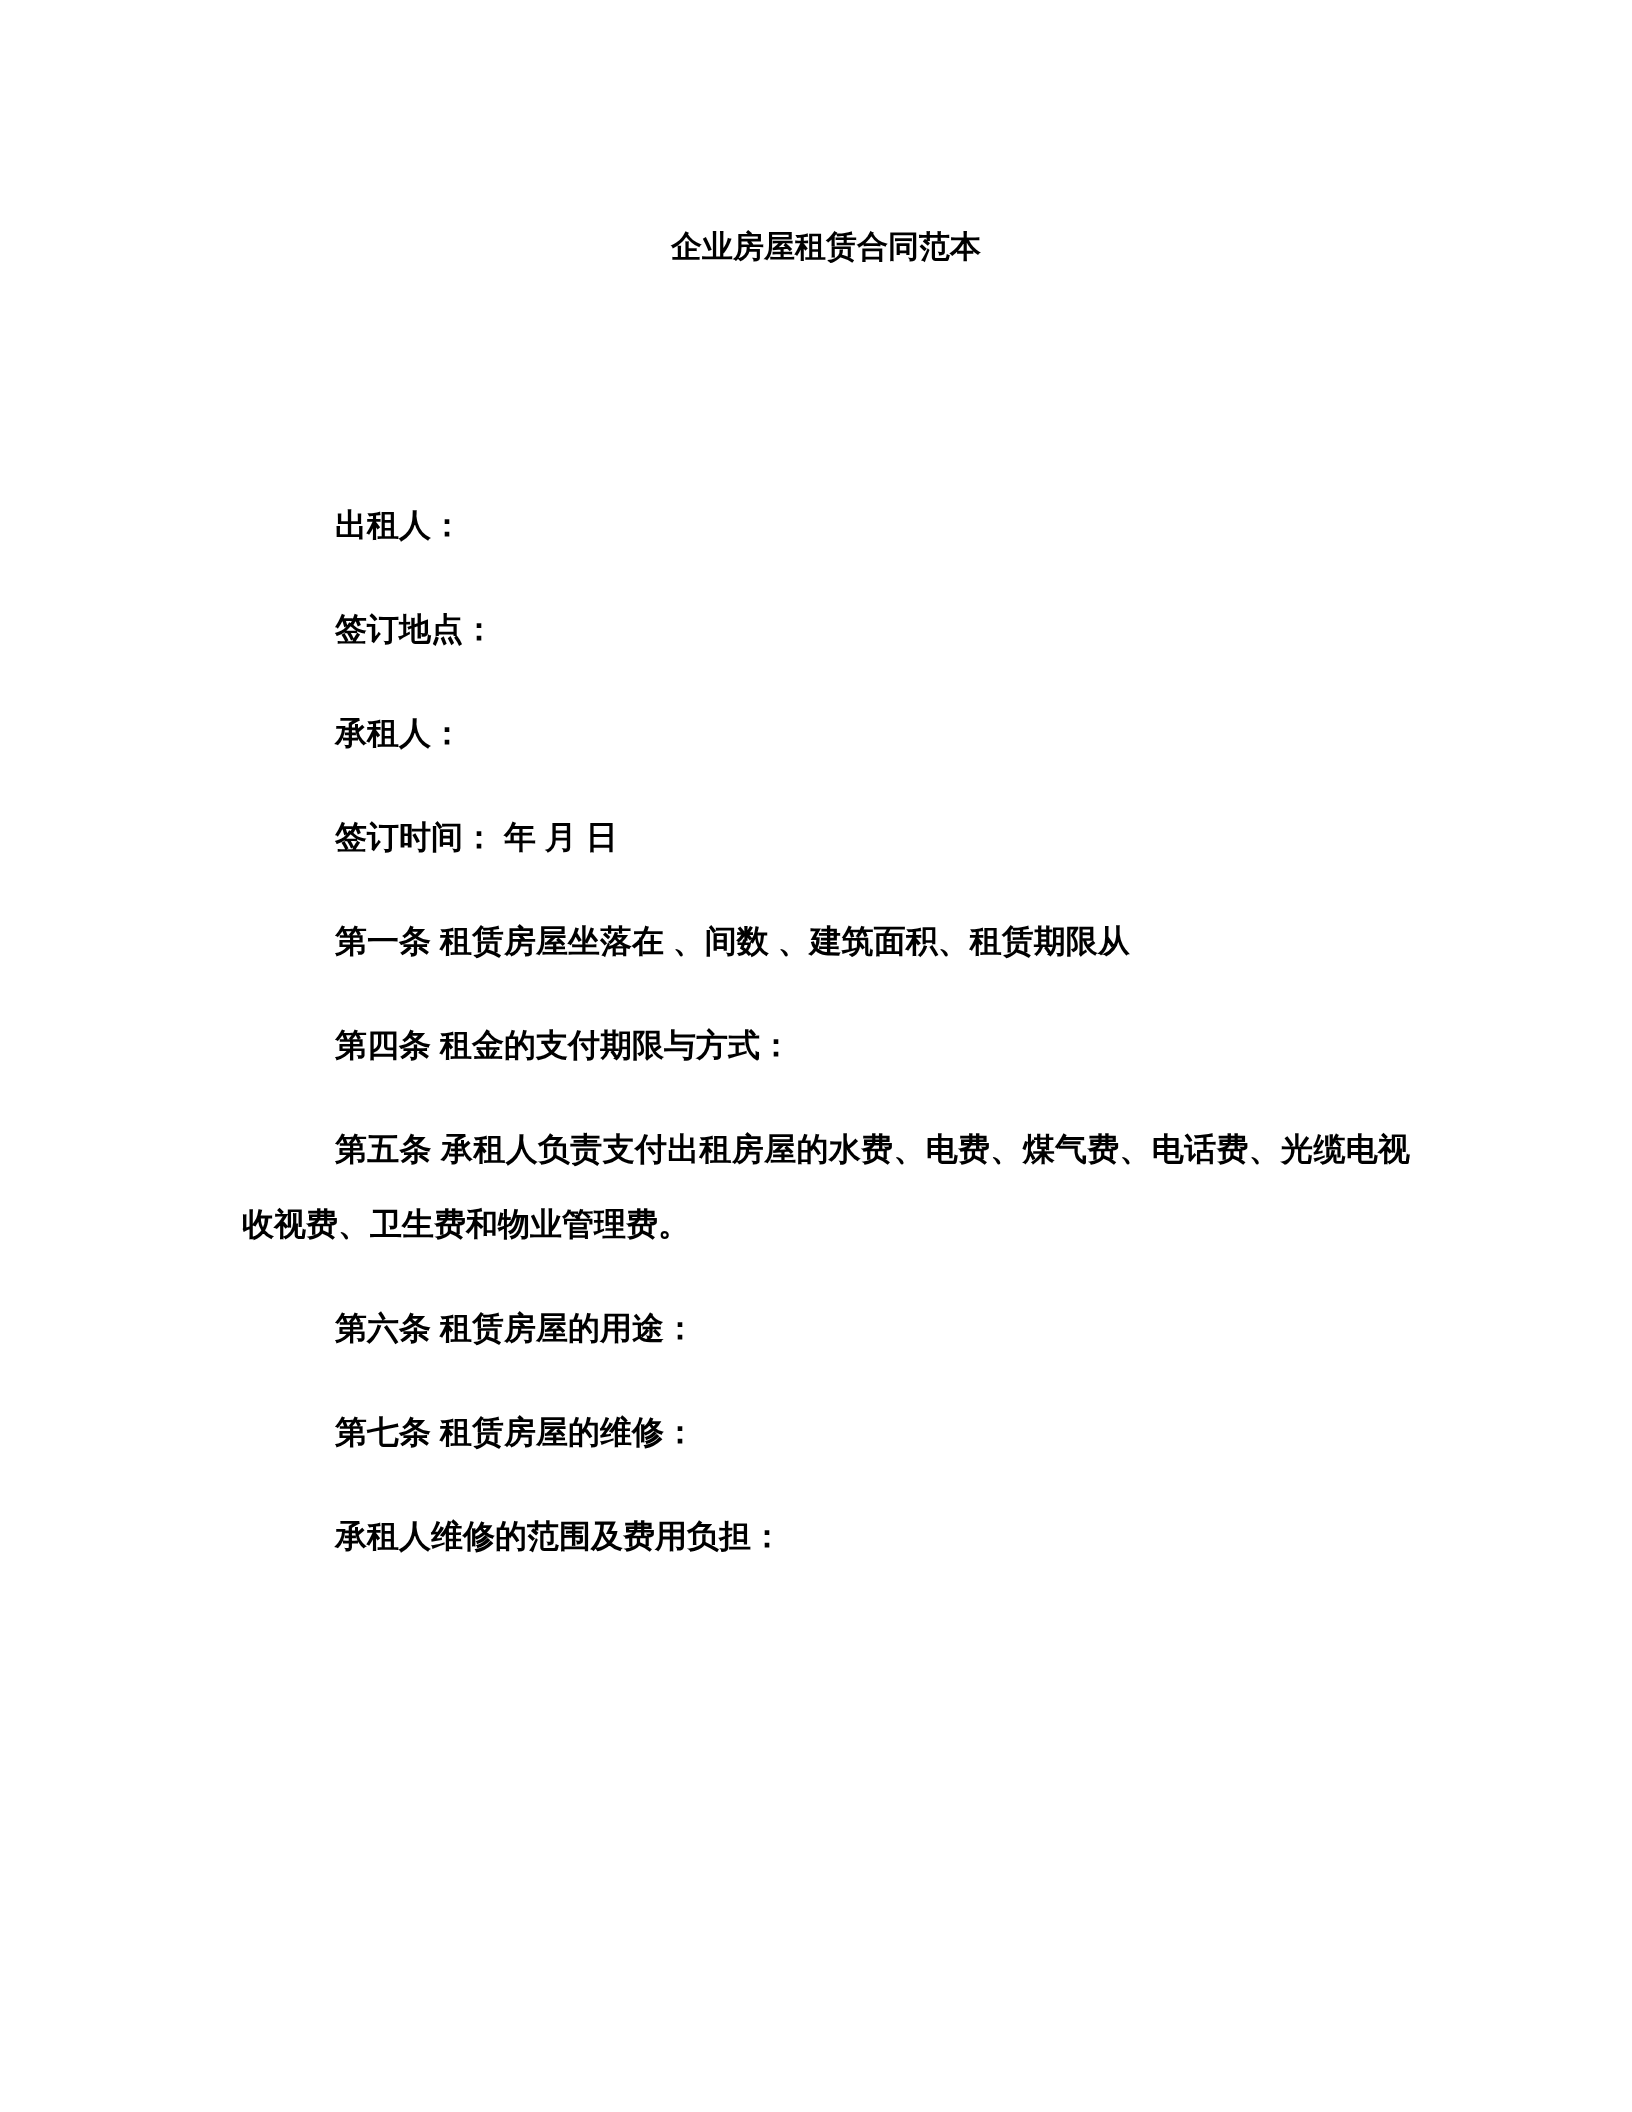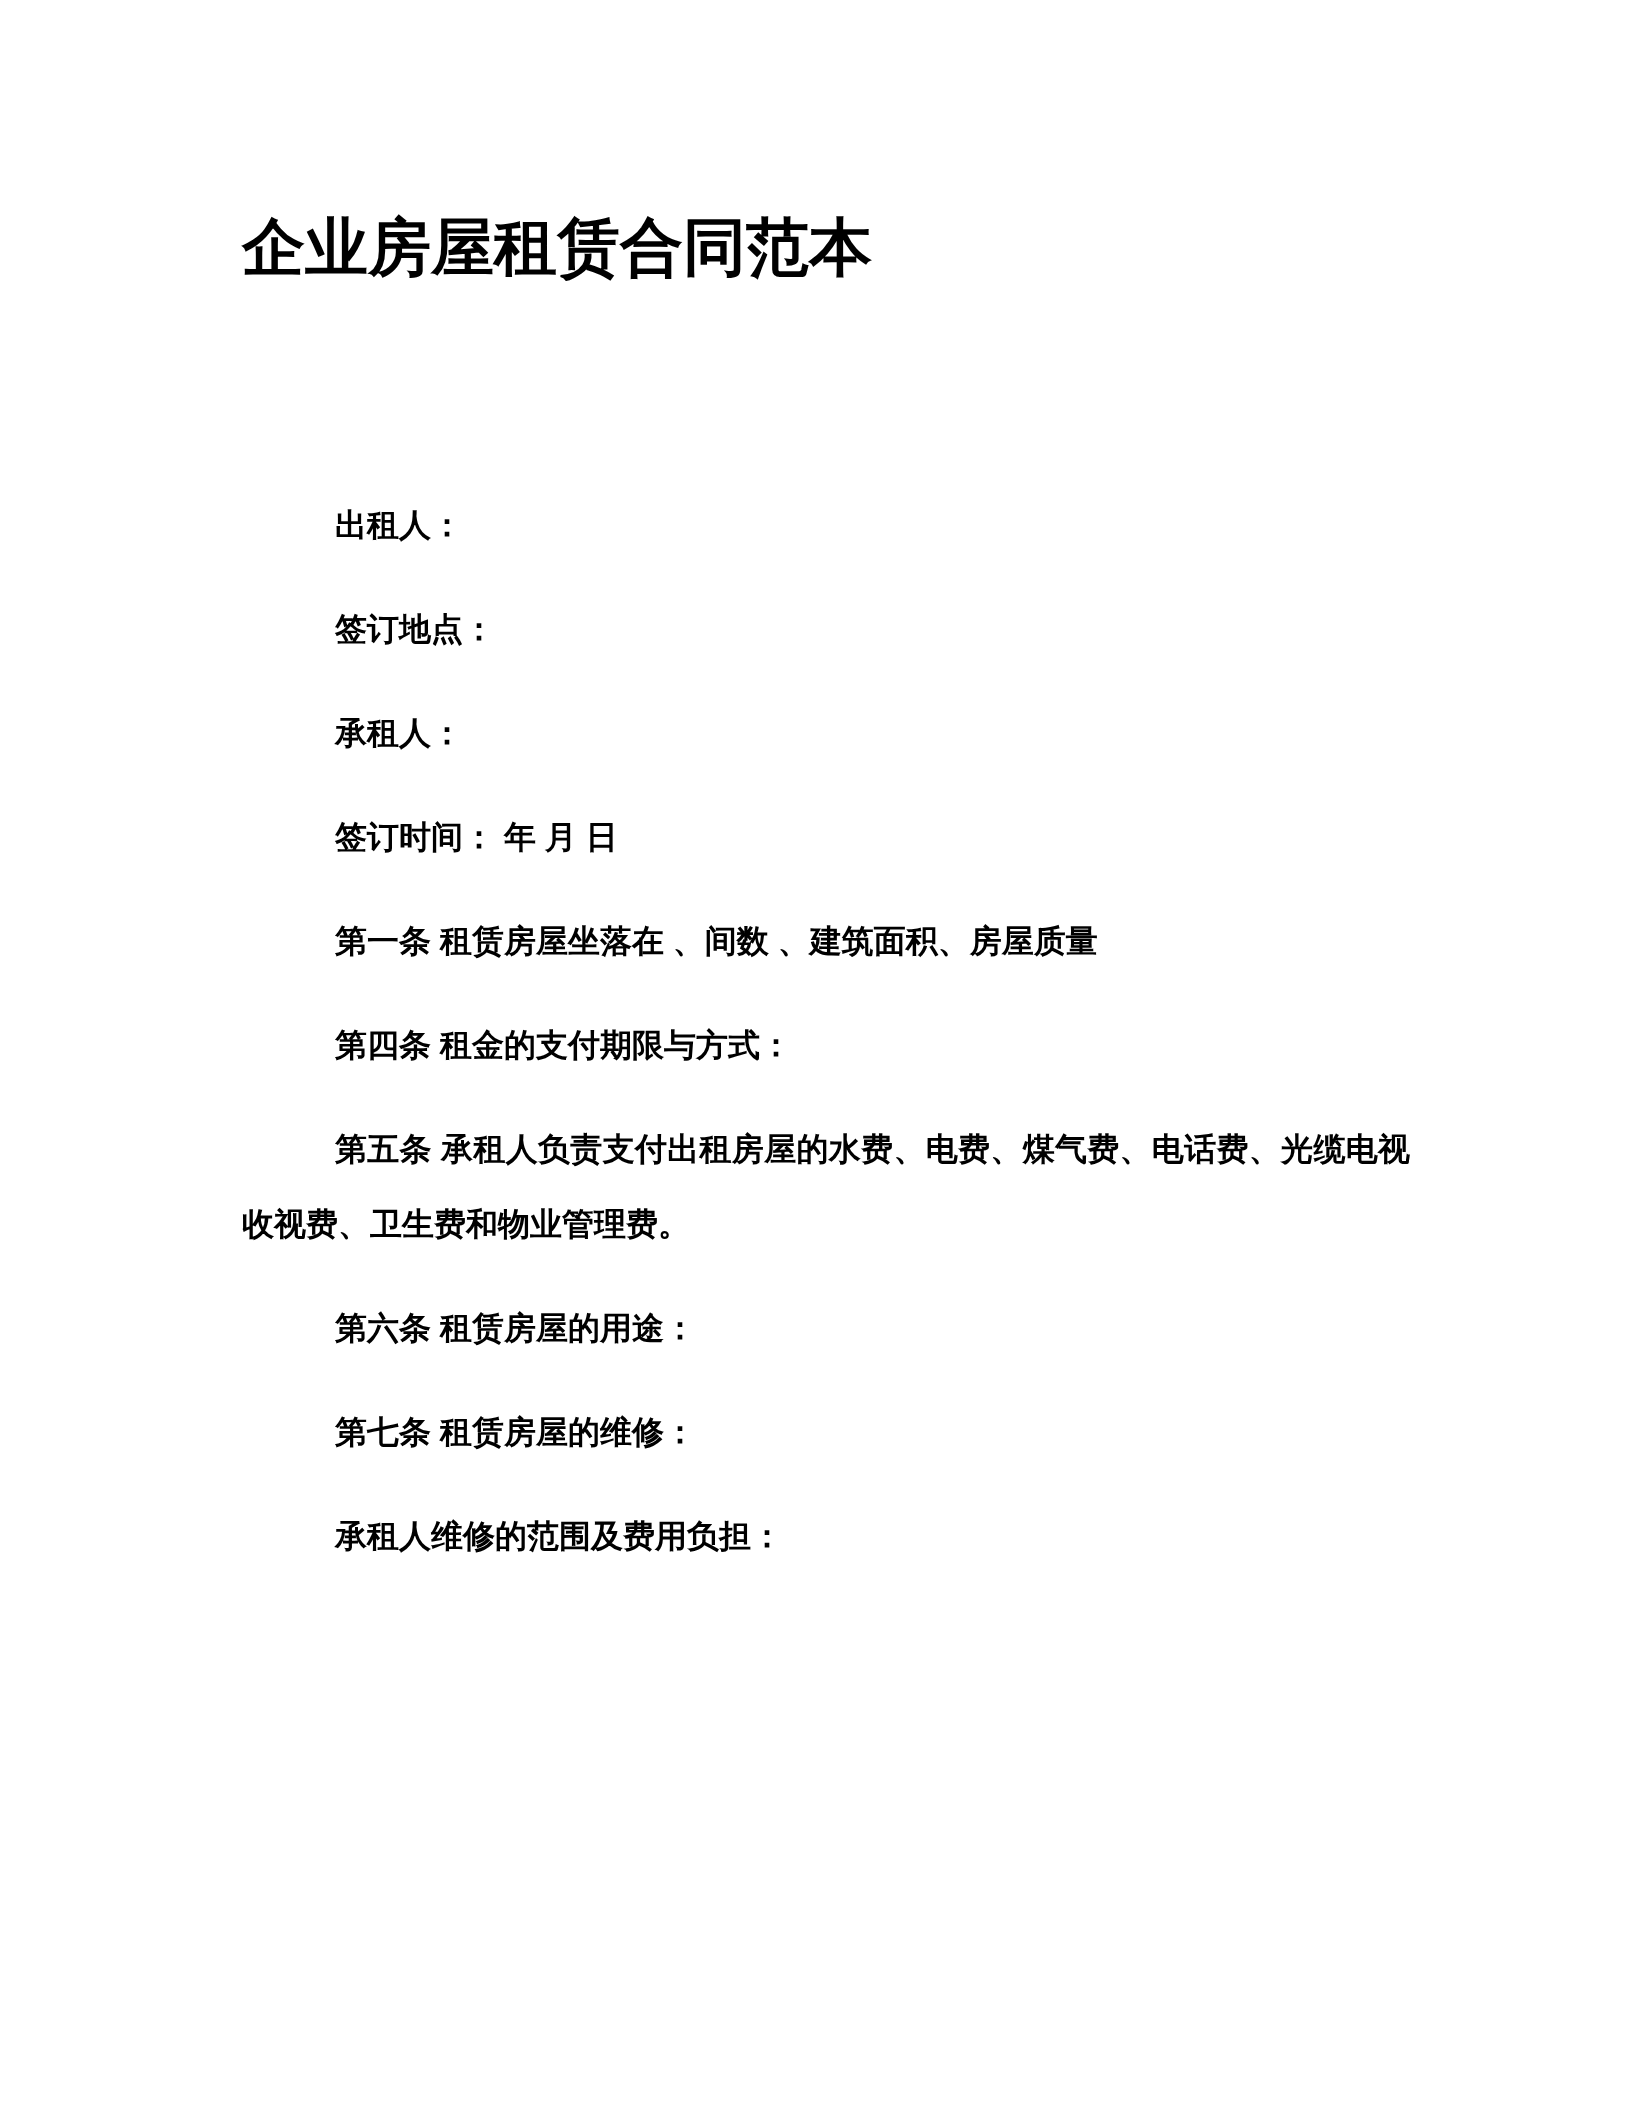--- a/index.html
+++ b/index.html
@@ -13,23 +13,24 @@
     position: relative;
     width: 1632px;
     height: 2112px;
     background: #ffffff;
     color: #000000;
     overflow: hidden;
     padding: 218px 222px 0 242px;
     font-weight: bold;
   }
   .doc-title {
-    font-size: 63px;
+    font-size: 31px;
     line-height: 58px;
     font-weight: bold;
+    text-align: center;
     letter-spacing: 0;
     margin-bottom: 212px;
   }
   .para {
     font-size: 32px;
     line-height: 75px;
     font-weight: bold;
     text-indent: 93px;
     text-align: justify;
     margin: 0 0 29px 0;
@@ -39,19 +40,19 @@
 </head>
 <body>
 
 <div class="page">
   <h1 class="doc-title">企业房屋租赁合同范本</h1>
 
   <p class="para">出租人：</p>
   <p class="para">签订地点：</p>
   <p class="para">承租人：</p>
   <p class="para">签订时间： 年 月 日</p>
-  <p class="para">第一条 租赁房屋坐落在 、间数 、建筑面积、房屋质量</p>
+  <p class="para">第一条 租赁房屋坐落在 、间数 、建筑面积、租赁期限从</p>
   <p class="para">第四条 租金的支付期限与方式：</p>
   <p class="para">第五条 承租人负责支付出租房屋的水费、电费、煤气费、电话费、光缆电视收视费、卫生费和物业管理费。</p>
   <p class="para">第六条 租赁房屋的用途：</p>
   <p class="para">第七条 租赁房屋的维修：</p>
   <p class="para">承租人维修的范围及费用负担：</p>
 </div>
 
 </body></html>

